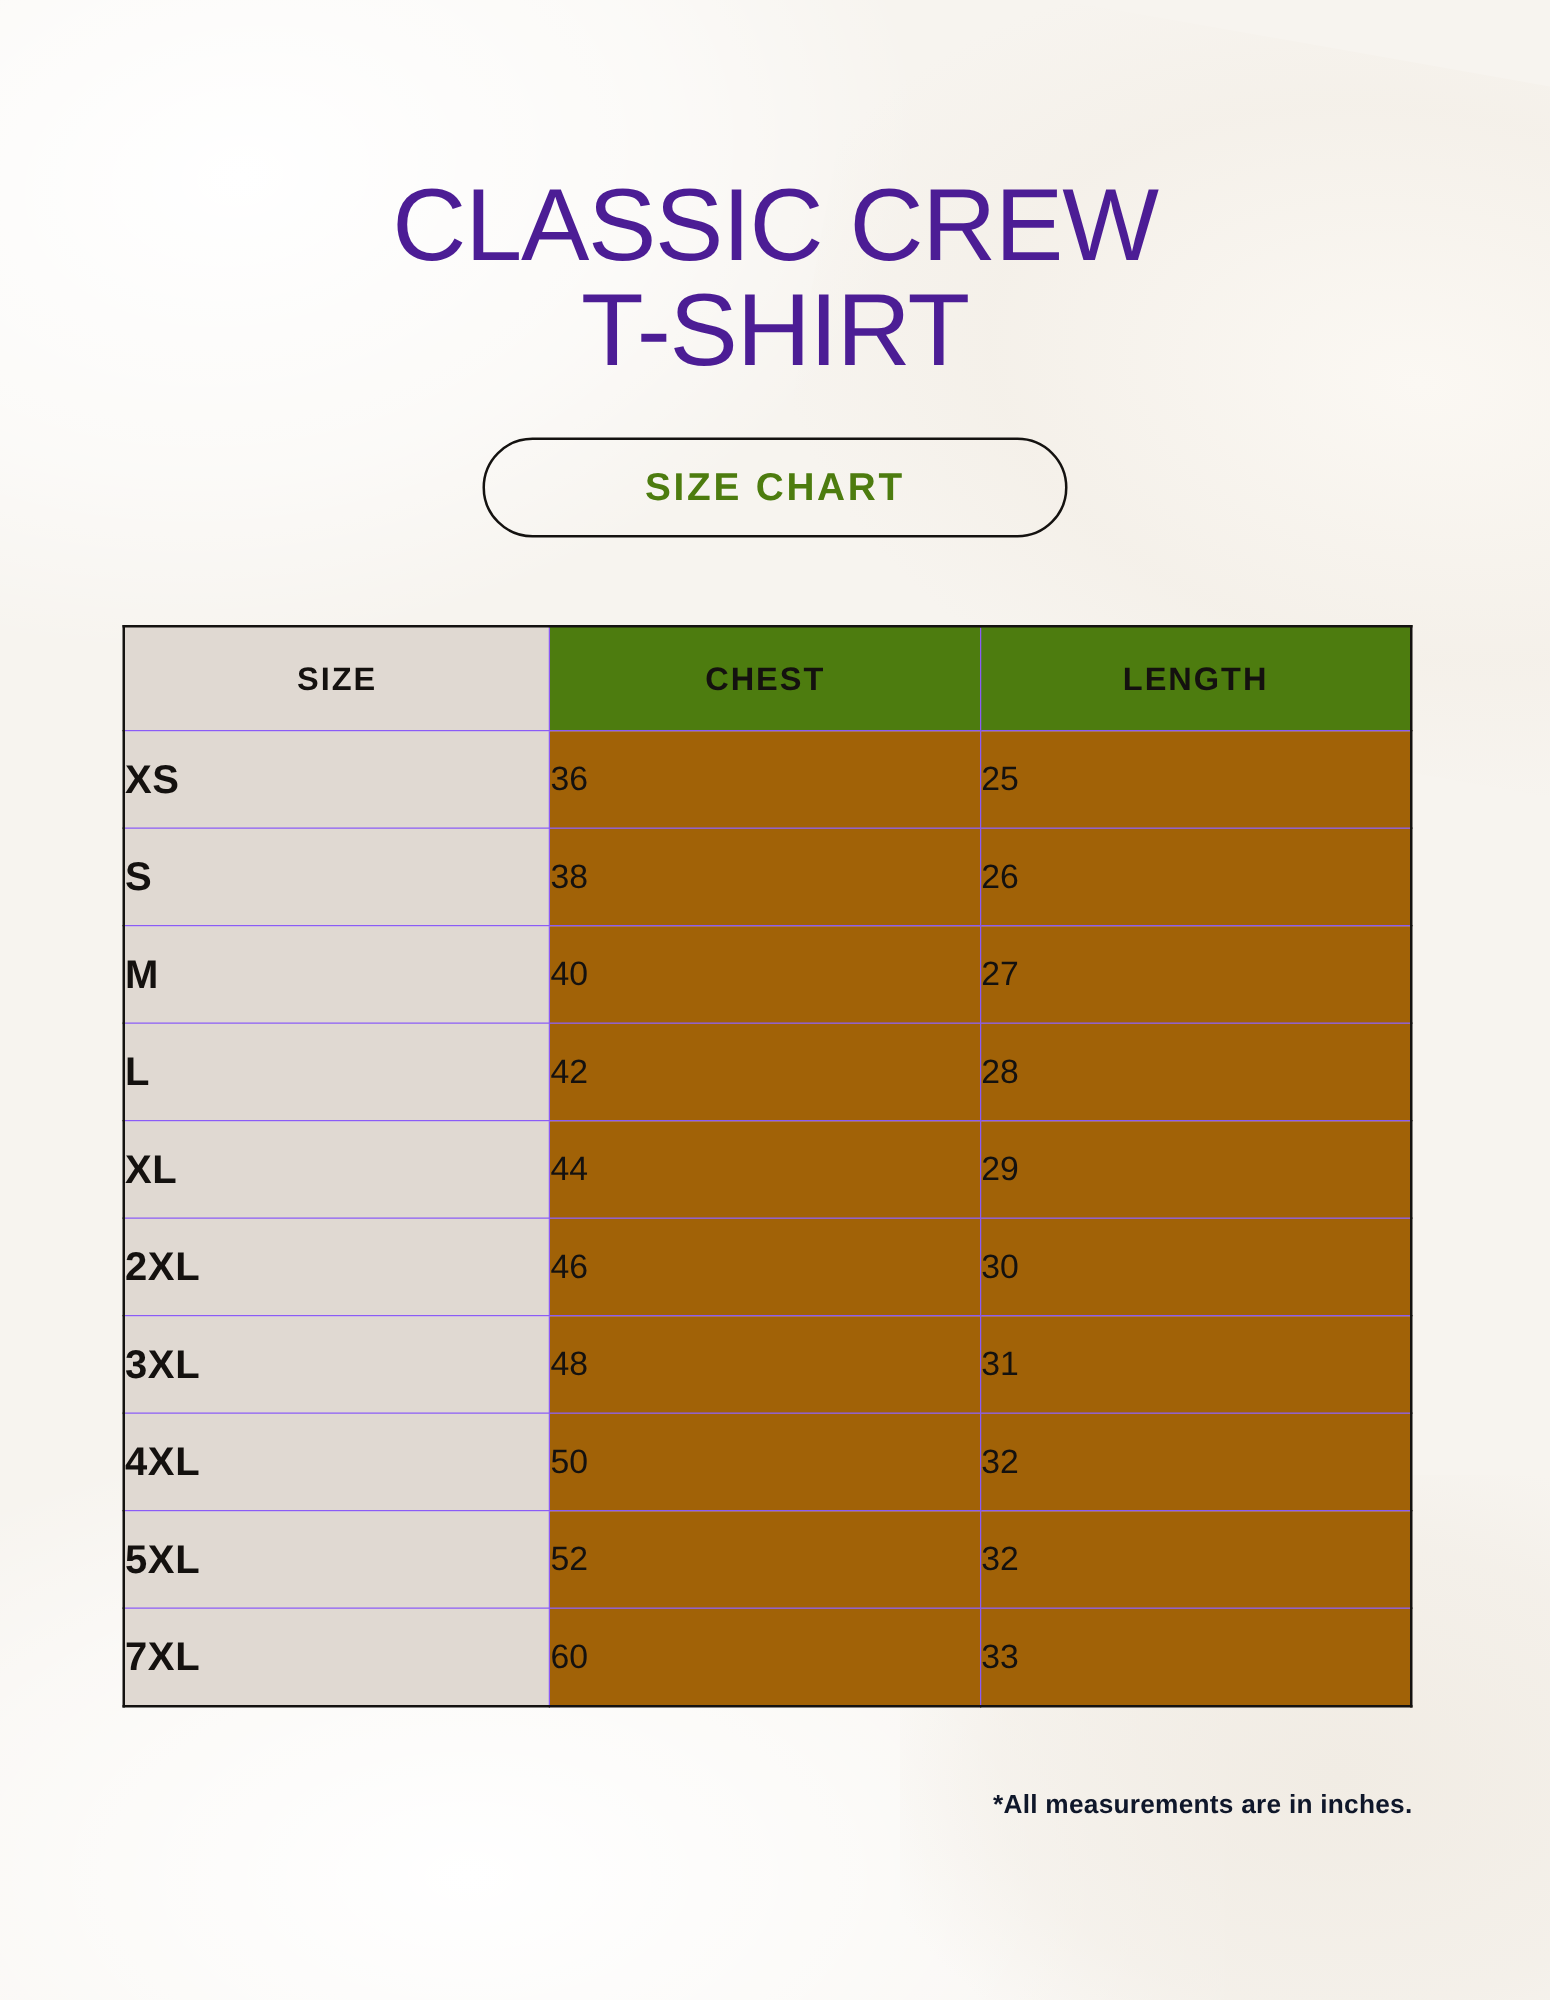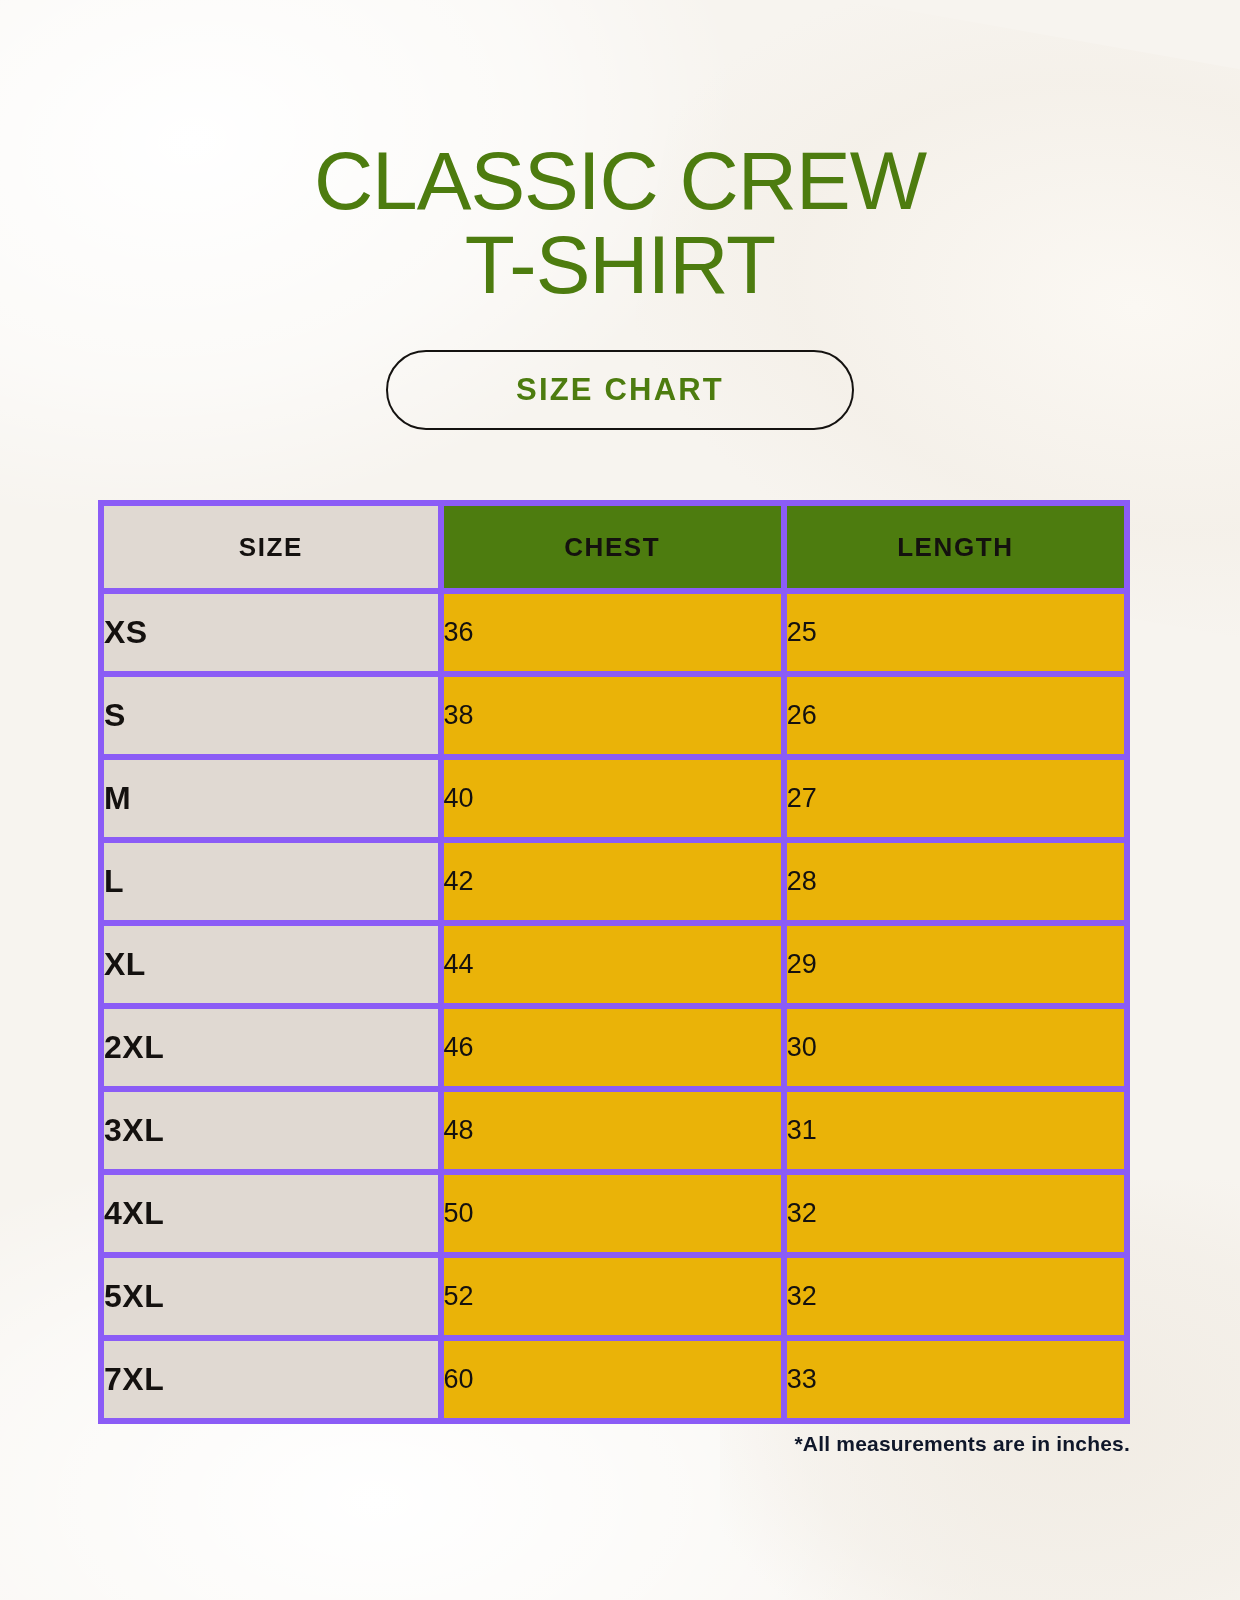--- a/index.html
+++ b/index.html
@@ -66,21 +66,21 @@
   .title {
     position: absolute;
     top: 84px;
     left: 0;
     right: 0;
     text-align: center;
     font-size: 82px;
     line-height: 1.02;
     letter-spacing: -1px;
     font-weight: 400;
-    color: #4d7c0f;
+    color: #4c1d95;
     padding: 0 80px;
     box-sizing: border-box;
   }
   .title .line {
     display: block;
   }
 
   .pill {
     position: absolute;
     top: 350px;
@@ -114,41 +114,41 @@
     width: 100%;
     table-layout: fixed;
     border: 2px solid #141210;
   }
   table.size-table col.c-size { width: 33.1%; }
   table.size-table col.c-chest { width: 33.45%; }
   table.size-table col.c-length { width: 33.45%; }
 
   table.size-table th,
   table.size-table td {
-    border: 6px solid #8b5cf6;
+    border: 1px solid #8b5cf6;
     height: 77px;
     padding: 0;
   }
   table.size-table thead th {
     height: 82px;
     font-size: 26px;
     font-weight: 700;
     letter-spacing: 1.6px;
   }
   th.h-size { background: #e0d9d2; }
   th.h-chest, th.h-length { background: #4d7c0f; }
 
   td.cell-size {
     background: #e0d9d2;
     font-size: 32px;
     font-weight: 700;
     letter-spacing: 0.5px;
   }
   td.cell-val {
-    background: #eab308;
+    background: #a16207;
     font-size: 27px;
     font-weight: 400;
   }
 
   .footnote {
     position: absolute;
     top: 1432px;
     left: 98px;
     width: 1032px;
     text-align: right;

